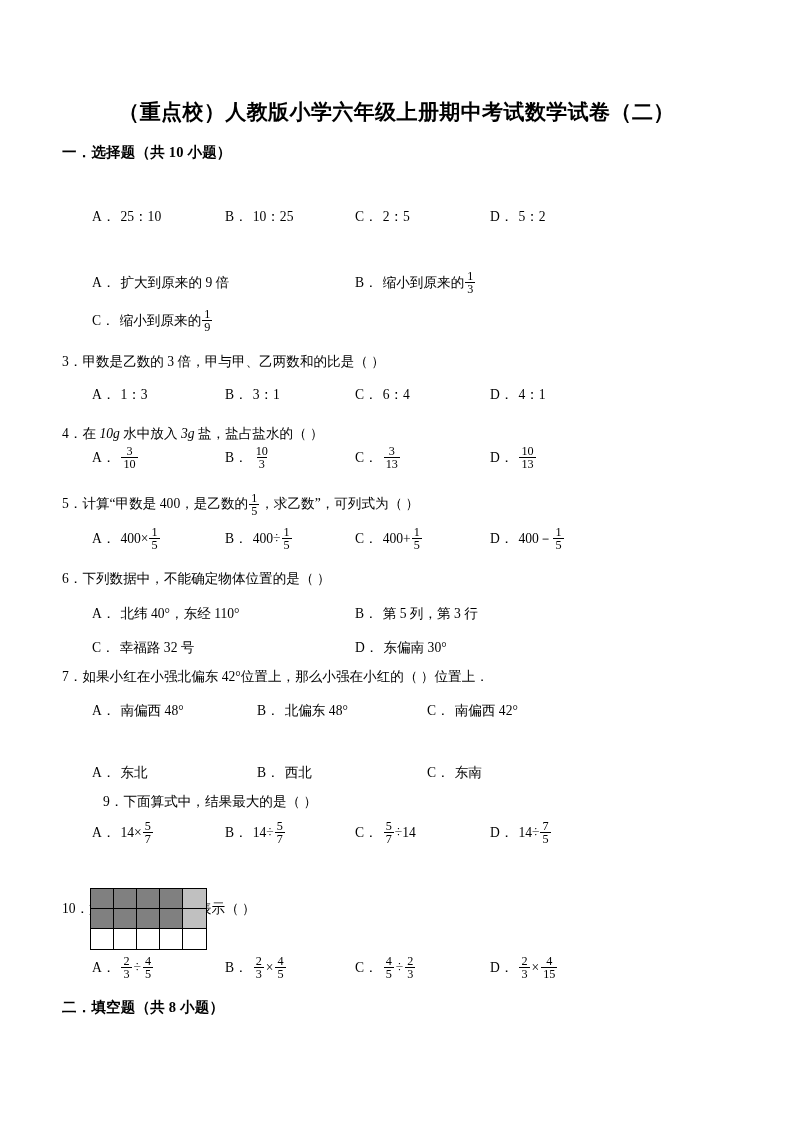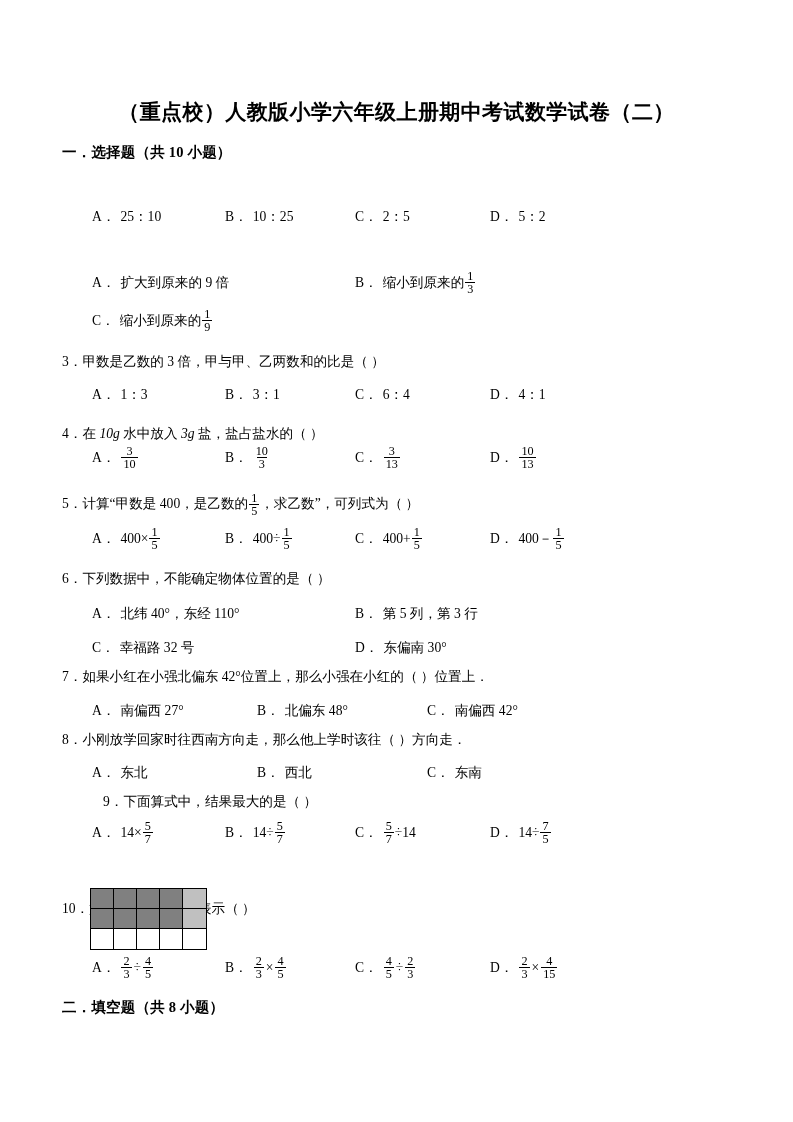--- a/index.html
+++ b/index.html
@@ -304,35 +304,32 @@
         <span>东偏南 30°</span>
     </div>
   </div>
 
   <div class="q" style="top:668px;">
     <span>7．</span><span>如果小红在小强北偏东 42°位置上，那么小强在小红的（      ）位置上．</span>
   </div>
   <div class="opts" style="top:696px;">
     <div class="opt opt3-a">
       <span class="opt-label">A．</span>
-        <span>南偏西 27°</span>
+        <span>南偏西 48°</span>
     </div>
     <div class="opt opt3-b">
       <span class="opt-label">B．</span>
         <span>北偏东 48°</span>
     </div>
     <div class="opt opt3-c">
       <span class="opt-label">C．</span>
         <span>南偏西 42°</span>
     </div>
   </div>
 
-  <div class="q" style="top:731px;">
-    <span>8．</span><span>小刚放学回家时往西南方向走，那么他上学时该往（      ）方向走．</span>
-  </div>
   <div class="opts" style="top:758px;">
     <div class="opt opt3-a">
       <span class="opt-label">A．</span>
         <span>东北</span>
     </div>
     <div class="opt opt3-b">
       <span class="opt-label">B．</span>
         <span>西北</span>
     </div>
     <div class="opt opt3-c">

